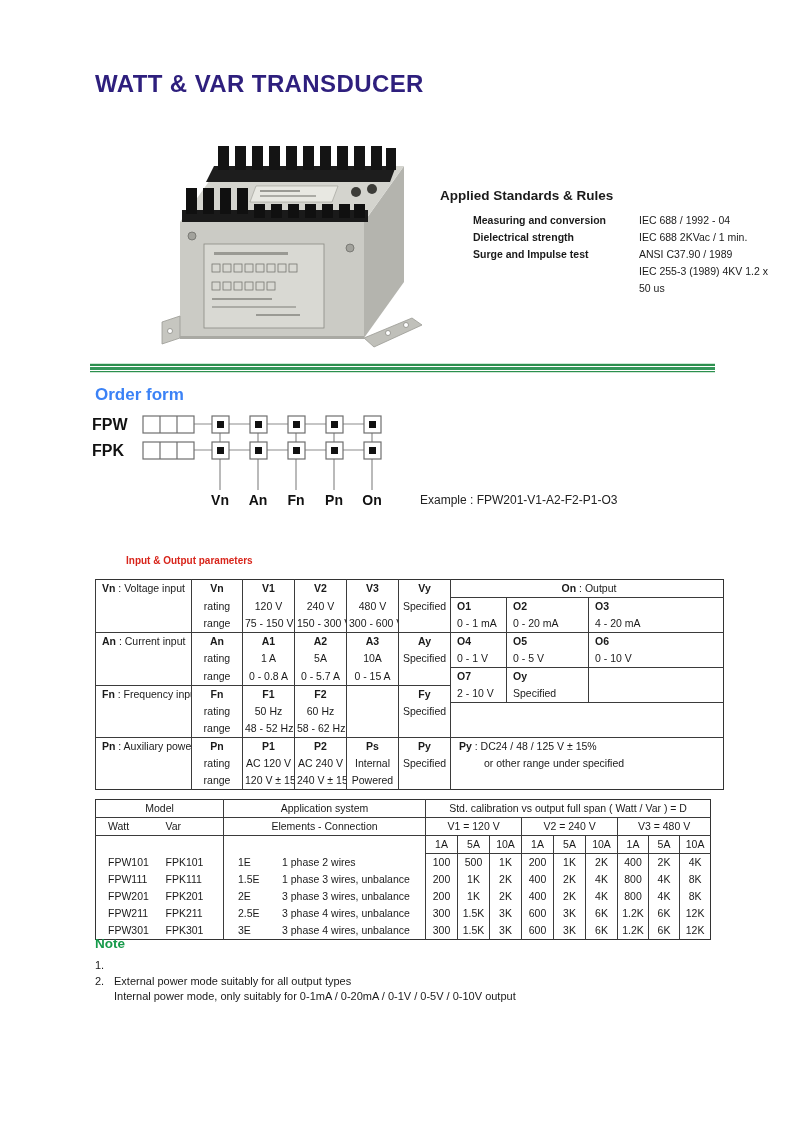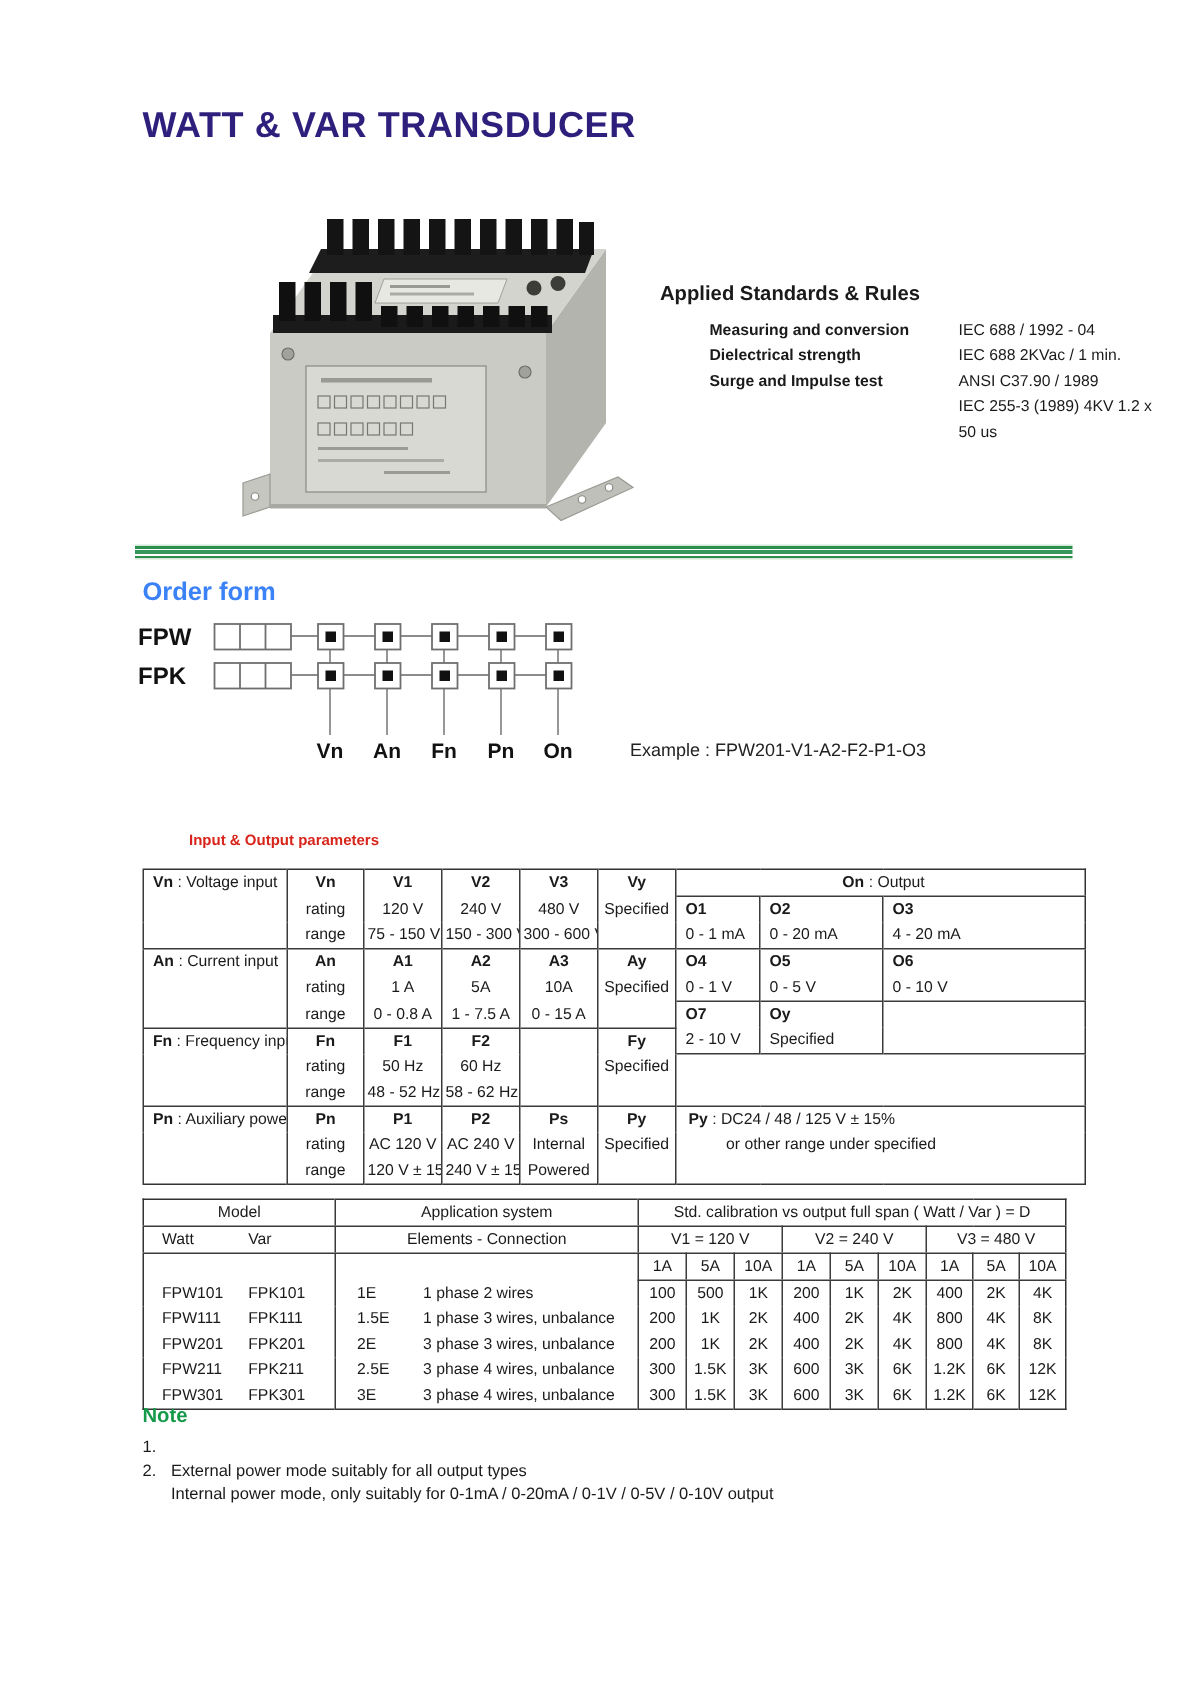--- a/index.html
+++ b/index.html
@@ -311,21 +311,21 @@
   <tr>
     <td>rating</td>
     <td>1 A</td>
     <td>5A</td>
     <td>10A</td>
     <td>Specified</td>
   </tr>
   <tr>
     <td>range</td>
     <td>0 - 0.8 A</td>
-    <td>1 - 7.5 A</td>
+    <td>0 - 5.7 A</td>
     <td>0 - 15 A</td>
     <td></td>
     <td class="oc bt" rowspan="2">
           <div class="ob">O7</div>
           <div>2 - 10 V</div>
         </td>
     <td class="oc bt" rowspan="2">
           <div class="ob">Oy</div>
           <div>Specified</div>
         </td>

